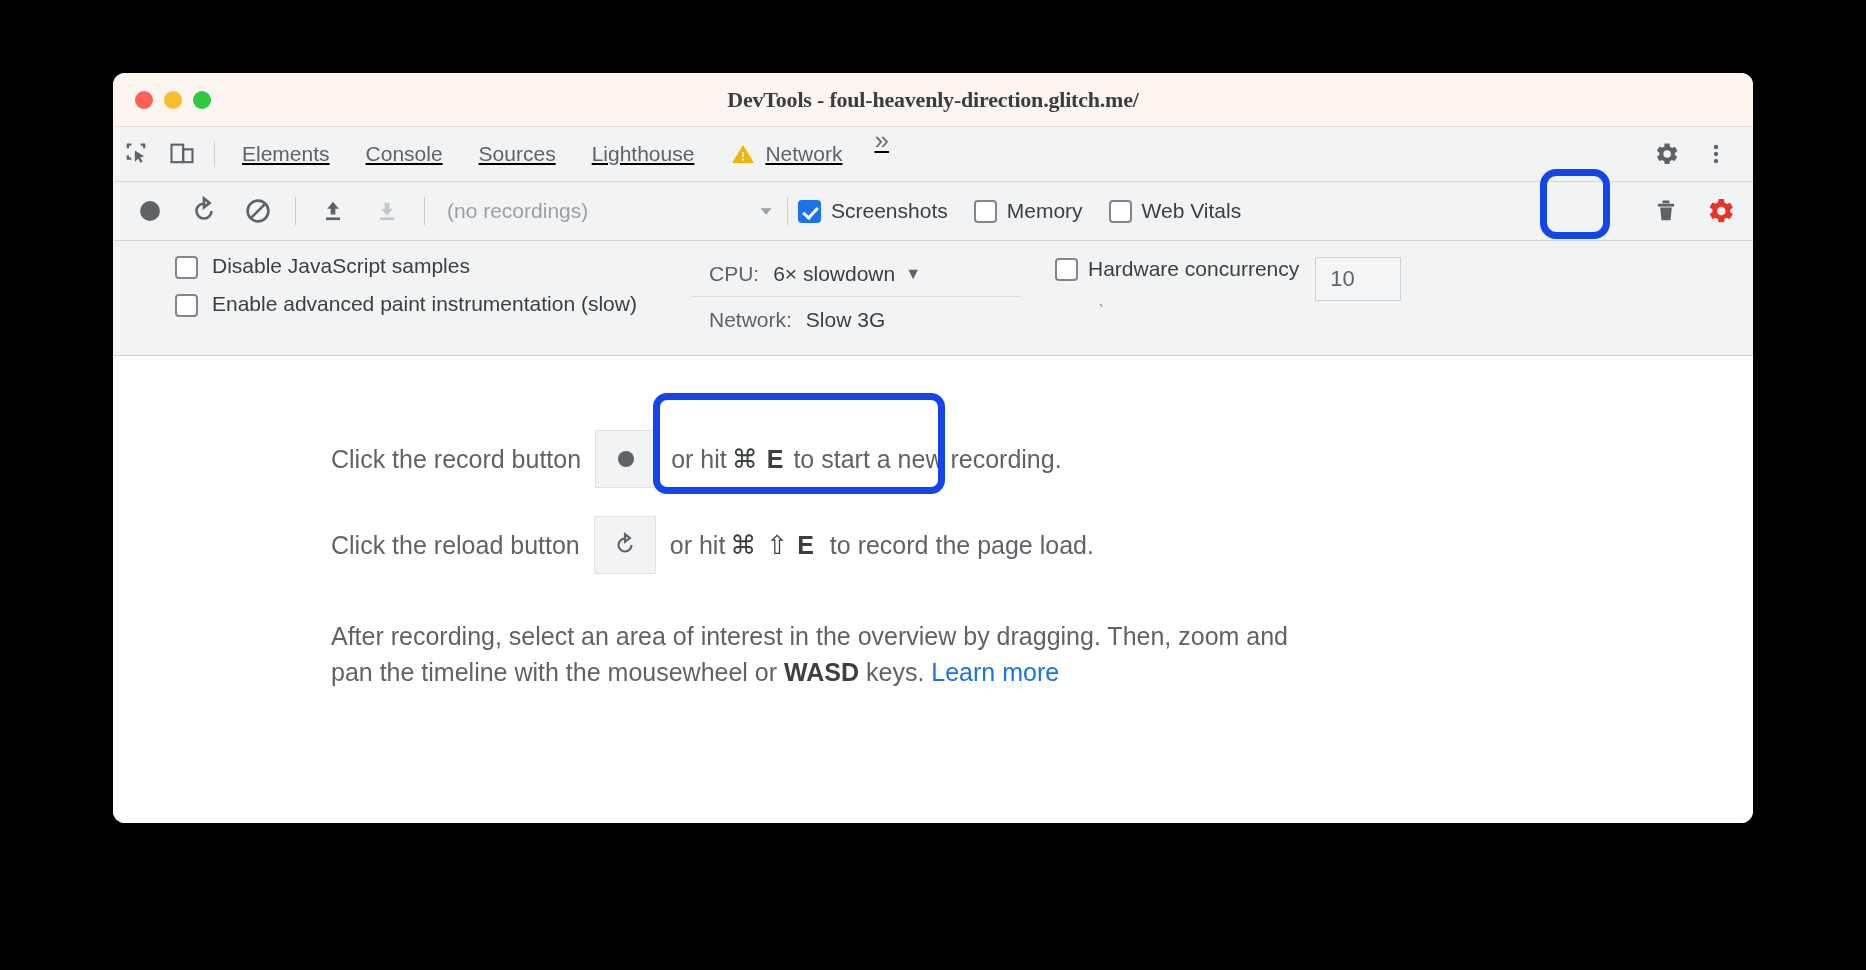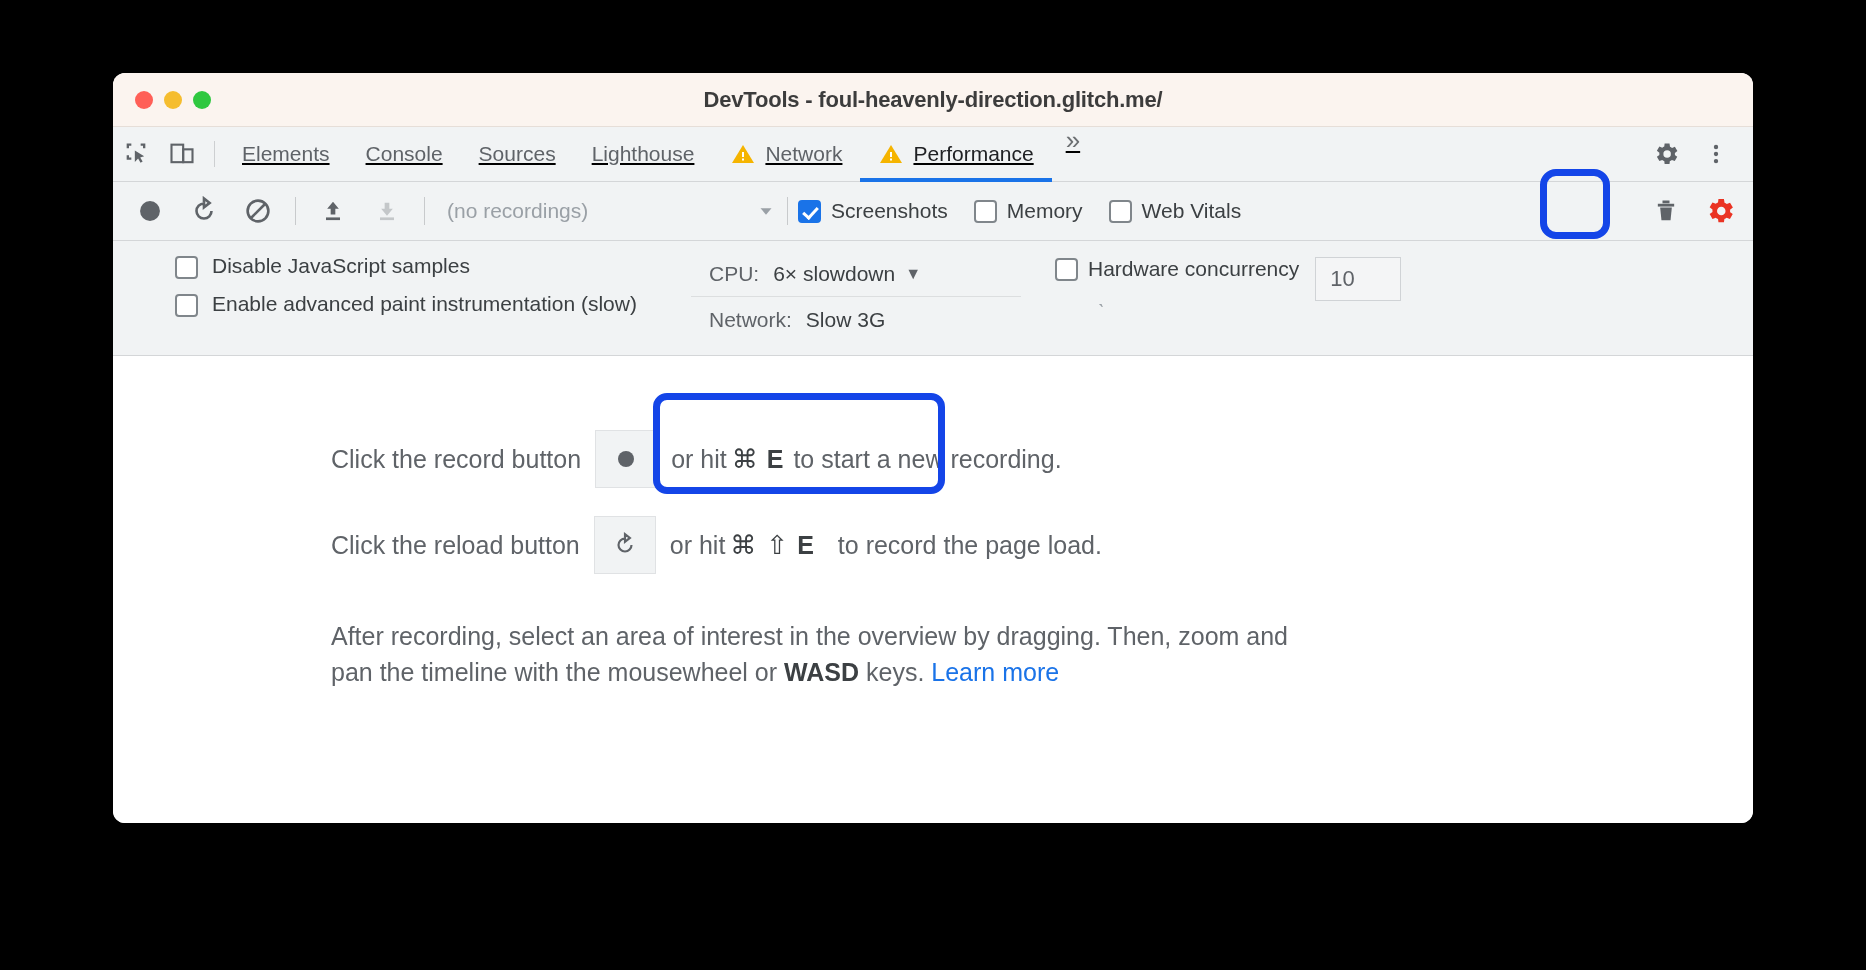--- a/index.html
+++ b/index.html
@@ -59,20 +59,21 @@
   .light.green  { background: #2fc840; }
   #window-title {
     position: absolute;
     left: 0; right: 0;
     text-align: center;
     font-size: 22px;
     font-weight: bold;
     color: #3c3c3c;
     letter-spacing: -0.2px;
     pointer-events: none;
+    font-family: Liberation Serif, serif;
   }
 
   
   #tabstrip {
     height: 54px;
     background: #f1f3f4;
     display: flex;
     align-items: stretch;
     border-bottom: 1px solid #d4d6d8;
     position: relative;
@@ -386,30 +387,20 @@
     </div>
     <div class="tab">
       <span>
         <svg width="26" height="24" viewBox="0 0 24 24">
           <path d="M12 3L23 21H1L12 3z" fill="#f5b400"></path>
           <rect x="11" y="10" width="2" height="5" fill="#fff"></rect>
           <rect x="11" y="16.5" width="2" height="2" fill="#fff"></rect>
         </svg>
       </span>
       <span>Network</span>
-    </div>
-    <div class="tab selected">
-      <span>
-        <svg width="26" height="24" viewBox="0 0 24 24">
-          <path d="M12 3L23 21H1L12 3z" fill="#f5b400"></path>
-          <rect x="11" y="10" width="2" height="5" fill="#fff"></rect>
-          <rect x="11" y="16.5" width="2" height="2" fill="#fff"></rect>
-        </svg>
-      </span>
-      <span>Performance</span>
     </div>
 
     <div class="more-tabs">»</div>
 
     <div class="tabstrip-right">
       <div class="tb-icon">
         <svg width="30" height="30" viewBox="0 0 24 24">
           <path fill="#5f6368" d="M19.1 12.9a7.6 7.6 0 0 0 0-1.8l2-1.5-2-3.4-2.3.9a7.3 7.3 0 0 0-1.6-.9L14.8 3.6h-3.9L10.6 6a7.3 7.3 0 0 0-1.6.9l-2.3-.9-2 3.4 2 1.5a7.6 7.6 0 0 0 0 1.8l-2 1.5 2 3.4 2.3-.9c.5.4 1 .7 1.6.9l.3 2.4h3.9l.3-2.4c.6-.2 1.1-.5 1.6-.9l2.3.9 2-3.4-2-1.5zM12.9 15a3 3 0 1 1 0-6 3 3 0 0 1 0 6z"></path>
         </svg>
       </div>
@@ -552,21 +543,21 @@
       <span>Click the reload button</span>
       <span class="inline-btn">
         <svg width="26" height="26" viewBox="0 0 24 24">
           <path d="M12 5V2L16.5 5.5 12 9V6a6 6 0 1 0 6 6" fill="none" stroke="#5f6368" stroke-width="2"></path>
         </svg>
       </span>
       <span>or hit</span>
       <span class="kbd-sym">⌘</span>
       <span class="kbd-sym">⇧</span>
       <span class="kbd">E</span>
-      <span style="margin-left:20px;">to record the page load.</span>
+      <span style="margin-left:12px;">to record the page load.</span>
     </div>
 
     <div id="hint-paragraph">
       <span>After recording, select an area of interest in the overview by dragging. Then, zoom and pan the timeline with the mousewheel or </span><b>WASD</b><span> keys. </span><span id="learn-more">Learn more</span>
     </div>
 
   </div>
 </div>
 
 </body></html>

